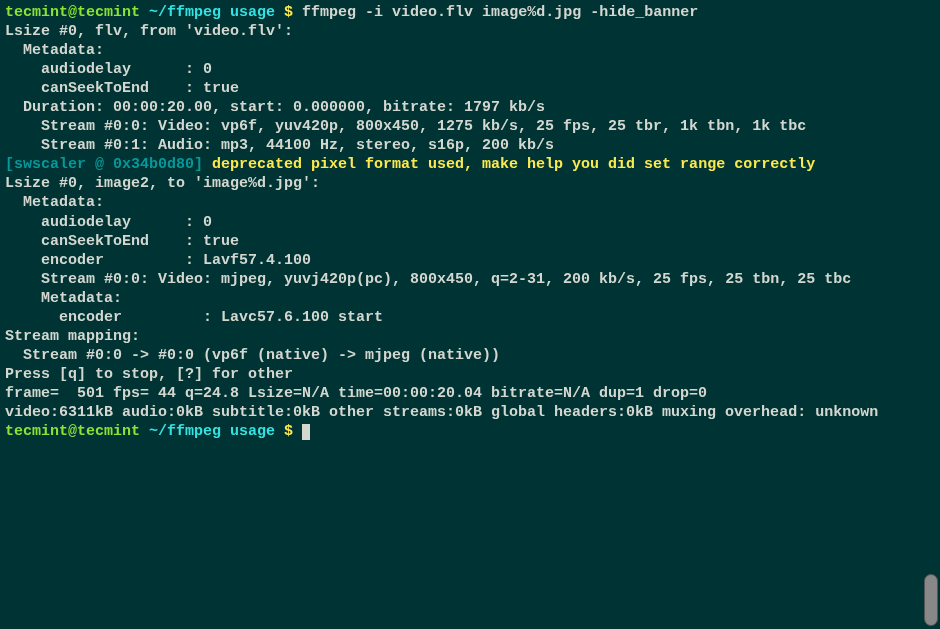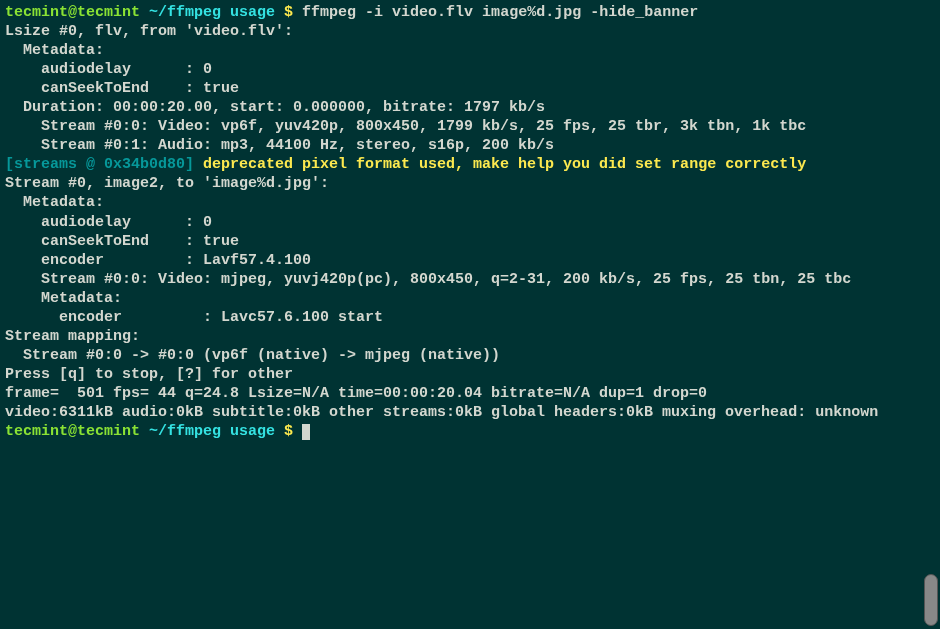--- a/index.html
+++ b/index.html
@@ -48,24 +48,24 @@
   </style>
 </head>
 <body>
 
 <div class="line"><span class="green">tecmint@tecmint</span><span class="white"> </span><span class="cyan">~/ffmpeg usage</span><span class="yellow"> $ </span><span class="white">ffmpeg -i video.flv image%d.jpg -hide_banner</span></div>
 <div class="line white">Lsize #0, flv, from 'video.flv':</div>
 <div class="line white">  Metadata:</div>
 <div class="line white">    audiodelay      : 0</div>
 <div class="line white">    canSeekToEnd    : true</div>
 <div class="line white">  Duration: 00:00:20.00, start: 0.000000, bitrate: 1797 kb/s</div>
-<div class="line white">    Stream #0:0: Video: vp6f, yuv420p, 800x450, 1799 kb/s, 25 fps, 25 tbr, 3k tbn, 1k tbc</div>
+<div class="line white">    Stream #0:0: Video: vp6f, yuv420p, 800x450, 1275 kb/s, 25 fps, 25 tbr, 1k tbn, 1k tbc</div>
 <div class="line white">    Stream #0:1: Audio: mp3, 44100 Hz, stereo, s16p, 200 kb/s</div>
-<div class="line"><span class="darkcyan">[streams @ 0x34b0d80] </span><span class="yellow">deprecated pixel format used, make help you did set range correctly</span></div>
-<div class="line white">Stream #0, image2, to 'image%d.jpg':</div>
+<div class="line"><span class="darkcyan">[swscaler @ 0x34b0d80] </span><span class="yellow">deprecated pixel format used, make help you did set range correctly</span></div>
+<div class="line white">Lsize #0, image2, to 'image%d.jpg':</div>
 <div class="line white">  Metadata:</div>
 <div class="line white">    audiodelay      : 0</div>
 <div class="line white">    canSeekToEnd    : true</div>
 <div class="line white">    encoder         : Lavf57.4.100</div>
 <div class="line white">    Stream #0:0: Video: mjpeg, yuvj420p(pc), 800x450, q=2-31, 200 kb/s, 25 fps, 25 tbn, 25 tbc</div>
 <div class="line white">    Metadata:</div>
 <div class="line white">      encoder         : Lavc57.6.100 start</div>
 <div class="line white">Stream mapping:</div>
 <div class="line white">  Stream #0:0 -&gt; #0:0 (vp6f (native) -&gt; mjpeg (native))</div>
 <div class="line white">Press [q] to stop, [?] for other</div>

